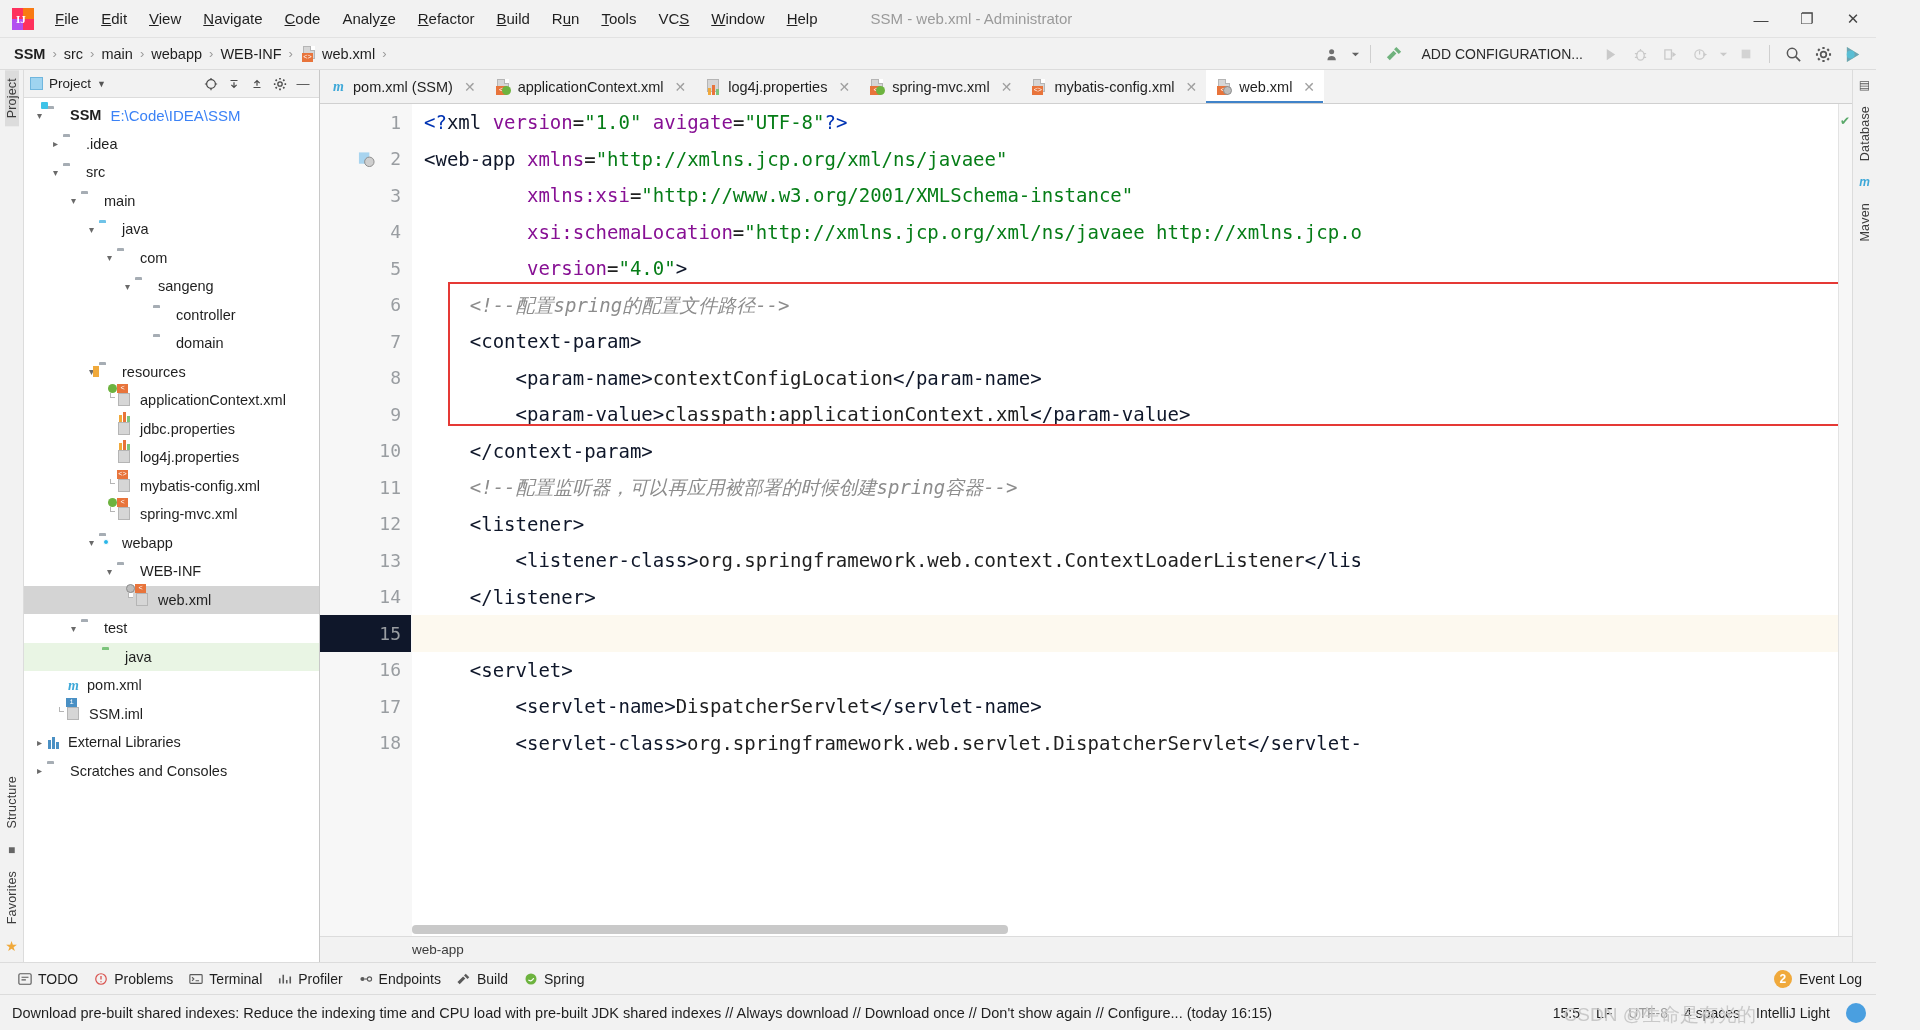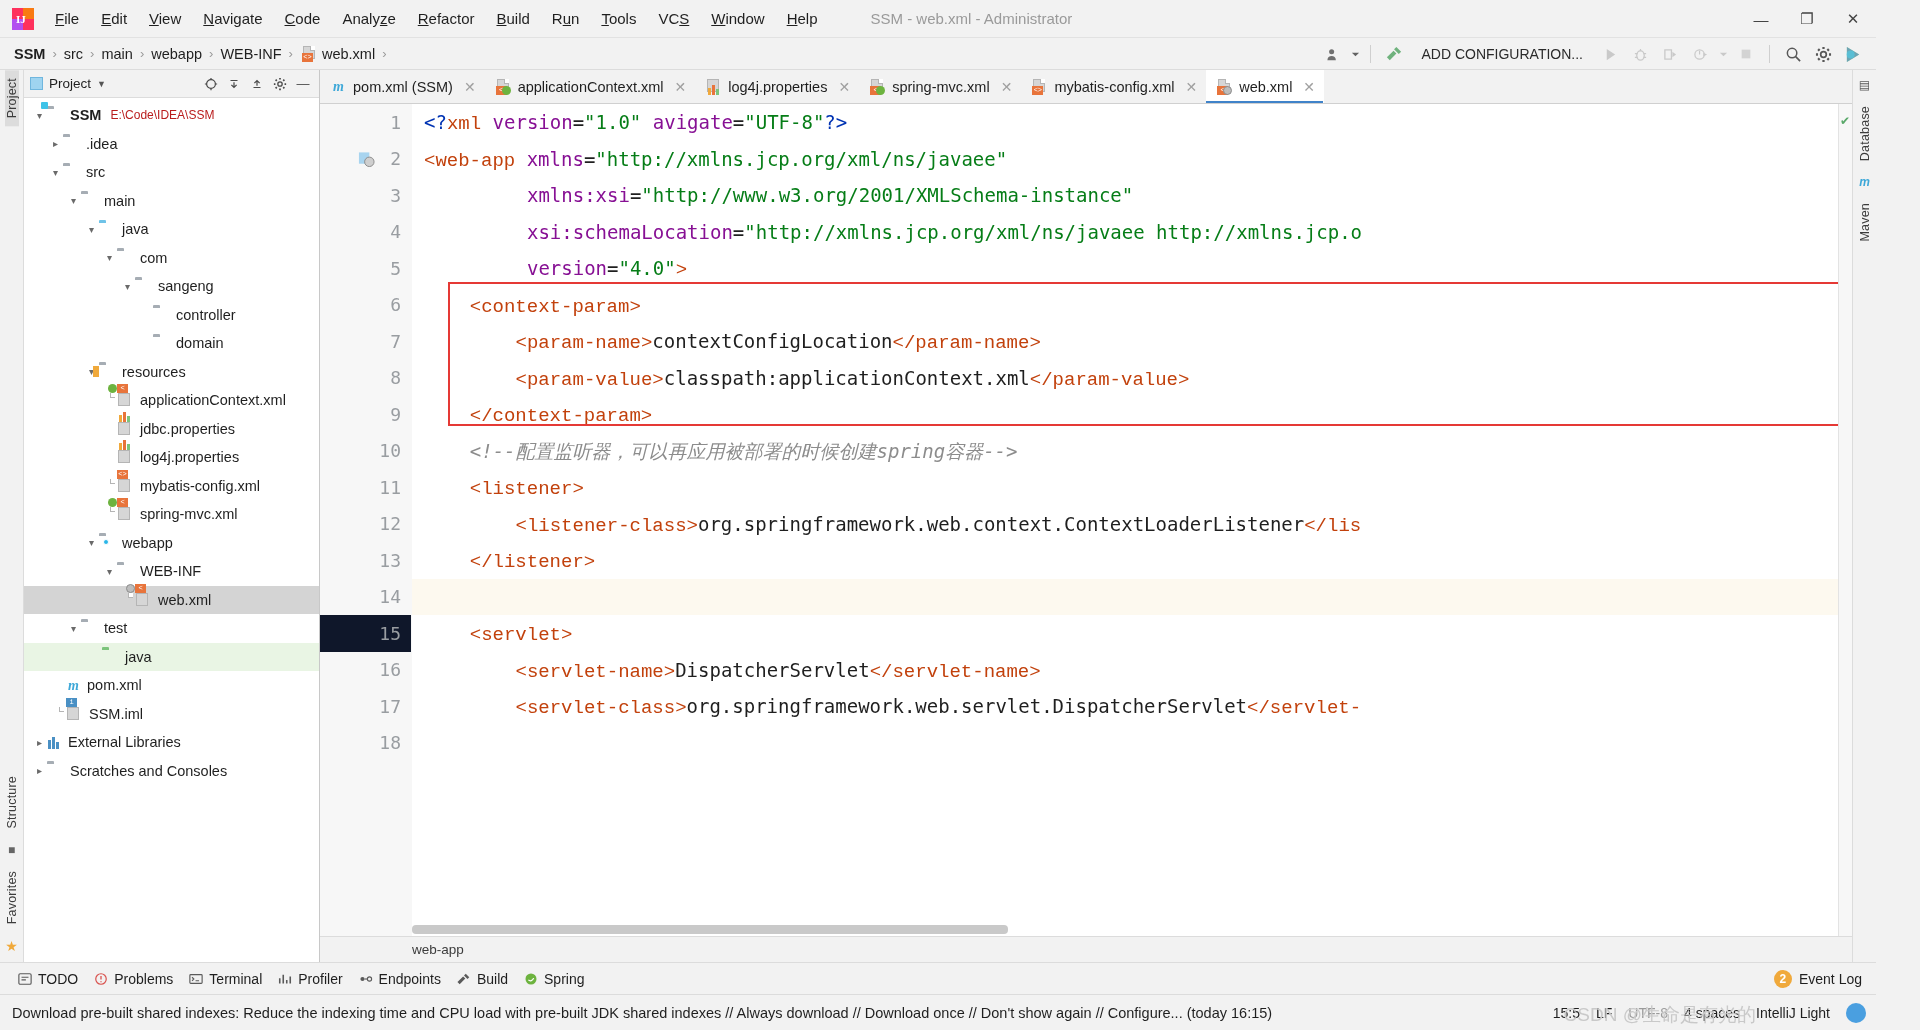--- a/index.html
+++ b/index.html
@@ -95,21 +95,21 @@
   .fileic .globe{ position:absolute; right:0px; bottom:0; width:9px;height:9px;background:#bdbdbd;border-radius:50%;border:1px solid #8c8c8c;}
   .propic{ width:15px;height:16px; position:relative; }
   .propic .sheet{ position:absolute; left:1px; top:0; width:12px;height:13px;background:#d6d6d6;border:1px solid #b5b5b5;}
   .propic .b1{position:absolute;left:2px;bottom:0;width:3px;height:7px;background:#f0a93b;}
   .propic .b2{position:absolute;left:6px;bottom:0;width:3px;height:10px;background:#e8743b;}
   .propic .b3{position:absolute;left:10px;bottom:0;width:3px;height:6px;background:#7cc47c;}
   .mic{ width:15px;height:15px; color:#3ea8d8; font-style:italic; font-weight:bold; font-size:14px; line-height:15px; text-align:center; font-family:"Liberation Serif",serif;}
   .libic{ width:15px;height:15px; position:relative;}
   .libic i{position:absolute;bottom:1px;width:3px;background:#4a90c4;display:block;}
   .tlabel{ color:#1f1f1f; }
-  .tpath{ color:#b91c1c; margin-left:9px; font-size:12px;}
+  .tpath{ color:#3b82f6; margin-left:9px; font-size:15px;}
   .bold{ font-weight:bold; }
 
   
   .editor-area{ flex:1 1 auto; display:flex; flex-direction:column; min-width:0; background:#fff; position:relative;}
   .tabstrip{ height:34px; background:#f2f2f2; display:flex; align-items:stretch; flex:0 0 34px; border-bottom:1px solid #d0d0d0; overflow:hidden;}
   .etab{ display:flex; align-items:center; padding:0 8px 0 11px; gap:7px; font-size:14.5px; color:#1f1f1f; white-space:nowrap; border-right:1px solid transparent; position:relative;}
   .etab.active{ background:#fff; }
   .etab.active:after{ content:""; position:absolute; left:0; right:0; bottom:0; height:2px; background:#4083c9; }
   .etab .x{ color:#a0a0a0; font-size:14px; margin-left:4px; }
 
@@ -123,21 +123,21 @@
   .gline .fold-t{ position:absolute; right:-17px; top:50%; transform:translateY(-50%); width:13px;height:16px; }
   .gline .gmark{ position:absolute; left:38px; top:50%; transform:translateY(-50%); width:17px;height:17px;}
   .gline.cur{ background:#0f172a; }
 
   .codearea{
     flex:1 1 auto; position:relative; overflow:hidden; background:#fff;
     font-family:"DejaVu Sans Mono","Liberation Mono",monospace; font-size:19px;
   }
   .cline{ height:36.5px; line-height:36.5px; white-space:pre; padding-left:12px; }
   .cline.cur{ background:#fdf9ef; }
-  .tag{ color:#c2410c;font-family:Liberation Mono, monospace; }
+  .tag{ color:#0f172a; }
   .attr{ color:#871094; }
   .str{ color:#067d17; }
   .txt{ color:#1f1f1f; }
   .cmt{ color:#8c8c8c; font-style:italic; }
   .pi { color:#0033b3; }
 
   .red-box{
     position:absolute; border:2px solid #e53935; pointer-events:none;
   }
 
@@ -635,20 +635,21 @@
           <div class="cline"><span class="pi">&lt;?</span><span class="tag">xml</span> <span class="attr">version</span><span class="txt">=</span><span class="str">"1.0"</span> <span class="attr">avigate</span><span class="txt">=</span><span class="str">"UTF-8"</span><span class="pi">?&gt;</span></div>
 
           <div class="cline"><span class="tag">&lt;web-app</span> <span class="attr">xmlns</span><span class="txt">=</span><span class="str">"http://xmlns.jcp.org/xml/ns/javaee"</span></div>
 
           <div class="cline">         <span class="attr">xmlns:xsi</span><span class="txt">=</span><span class="str">"http://www.w3.org/2001/XMLSchema-instance"</span></div>
 
           <div class="cline">         <span class="attr">xsi:schemaLocation</span><span class="txt">=</span><span class="str">"http://xmlns.jcp.org/xml/ns/javaee http://xmlns.jcp.o</span></div>
 
           <div class="cline">         <span class="attr">version</span><span class="txt">=</span><span class="str">"4.0"</span><span class="tag">&gt;</span></div>
 
+          <div class="cline"><span class="cmt">    &lt;!--配置spring的配置文件路径--&gt;</span></div>
 
           <div class="cline">    <span class="tag">&lt;context-param&gt;</span></div>
 
           <div class="cline">        <span class="tag">&lt;param-name&gt;</span><span class="txt">contextConfigLocation</span><span class="tag">&lt;/param-name&gt;</span></div>
 
           <div class="cline">        <span class="tag">&lt;param-value&gt;</span><span class="txt">classpath:applicationContext.xml</span><span class="tag">&lt;/param-value&gt;</span></div>
 
           <div class="cline">    <span class="tag">&lt;/context-param&gt;</span></div>
 
           <div class="cline"><span class="cmt">    &lt;!--配置监听器，可以再应用被部署的时候创建spring容器--&gt;</span></div>

